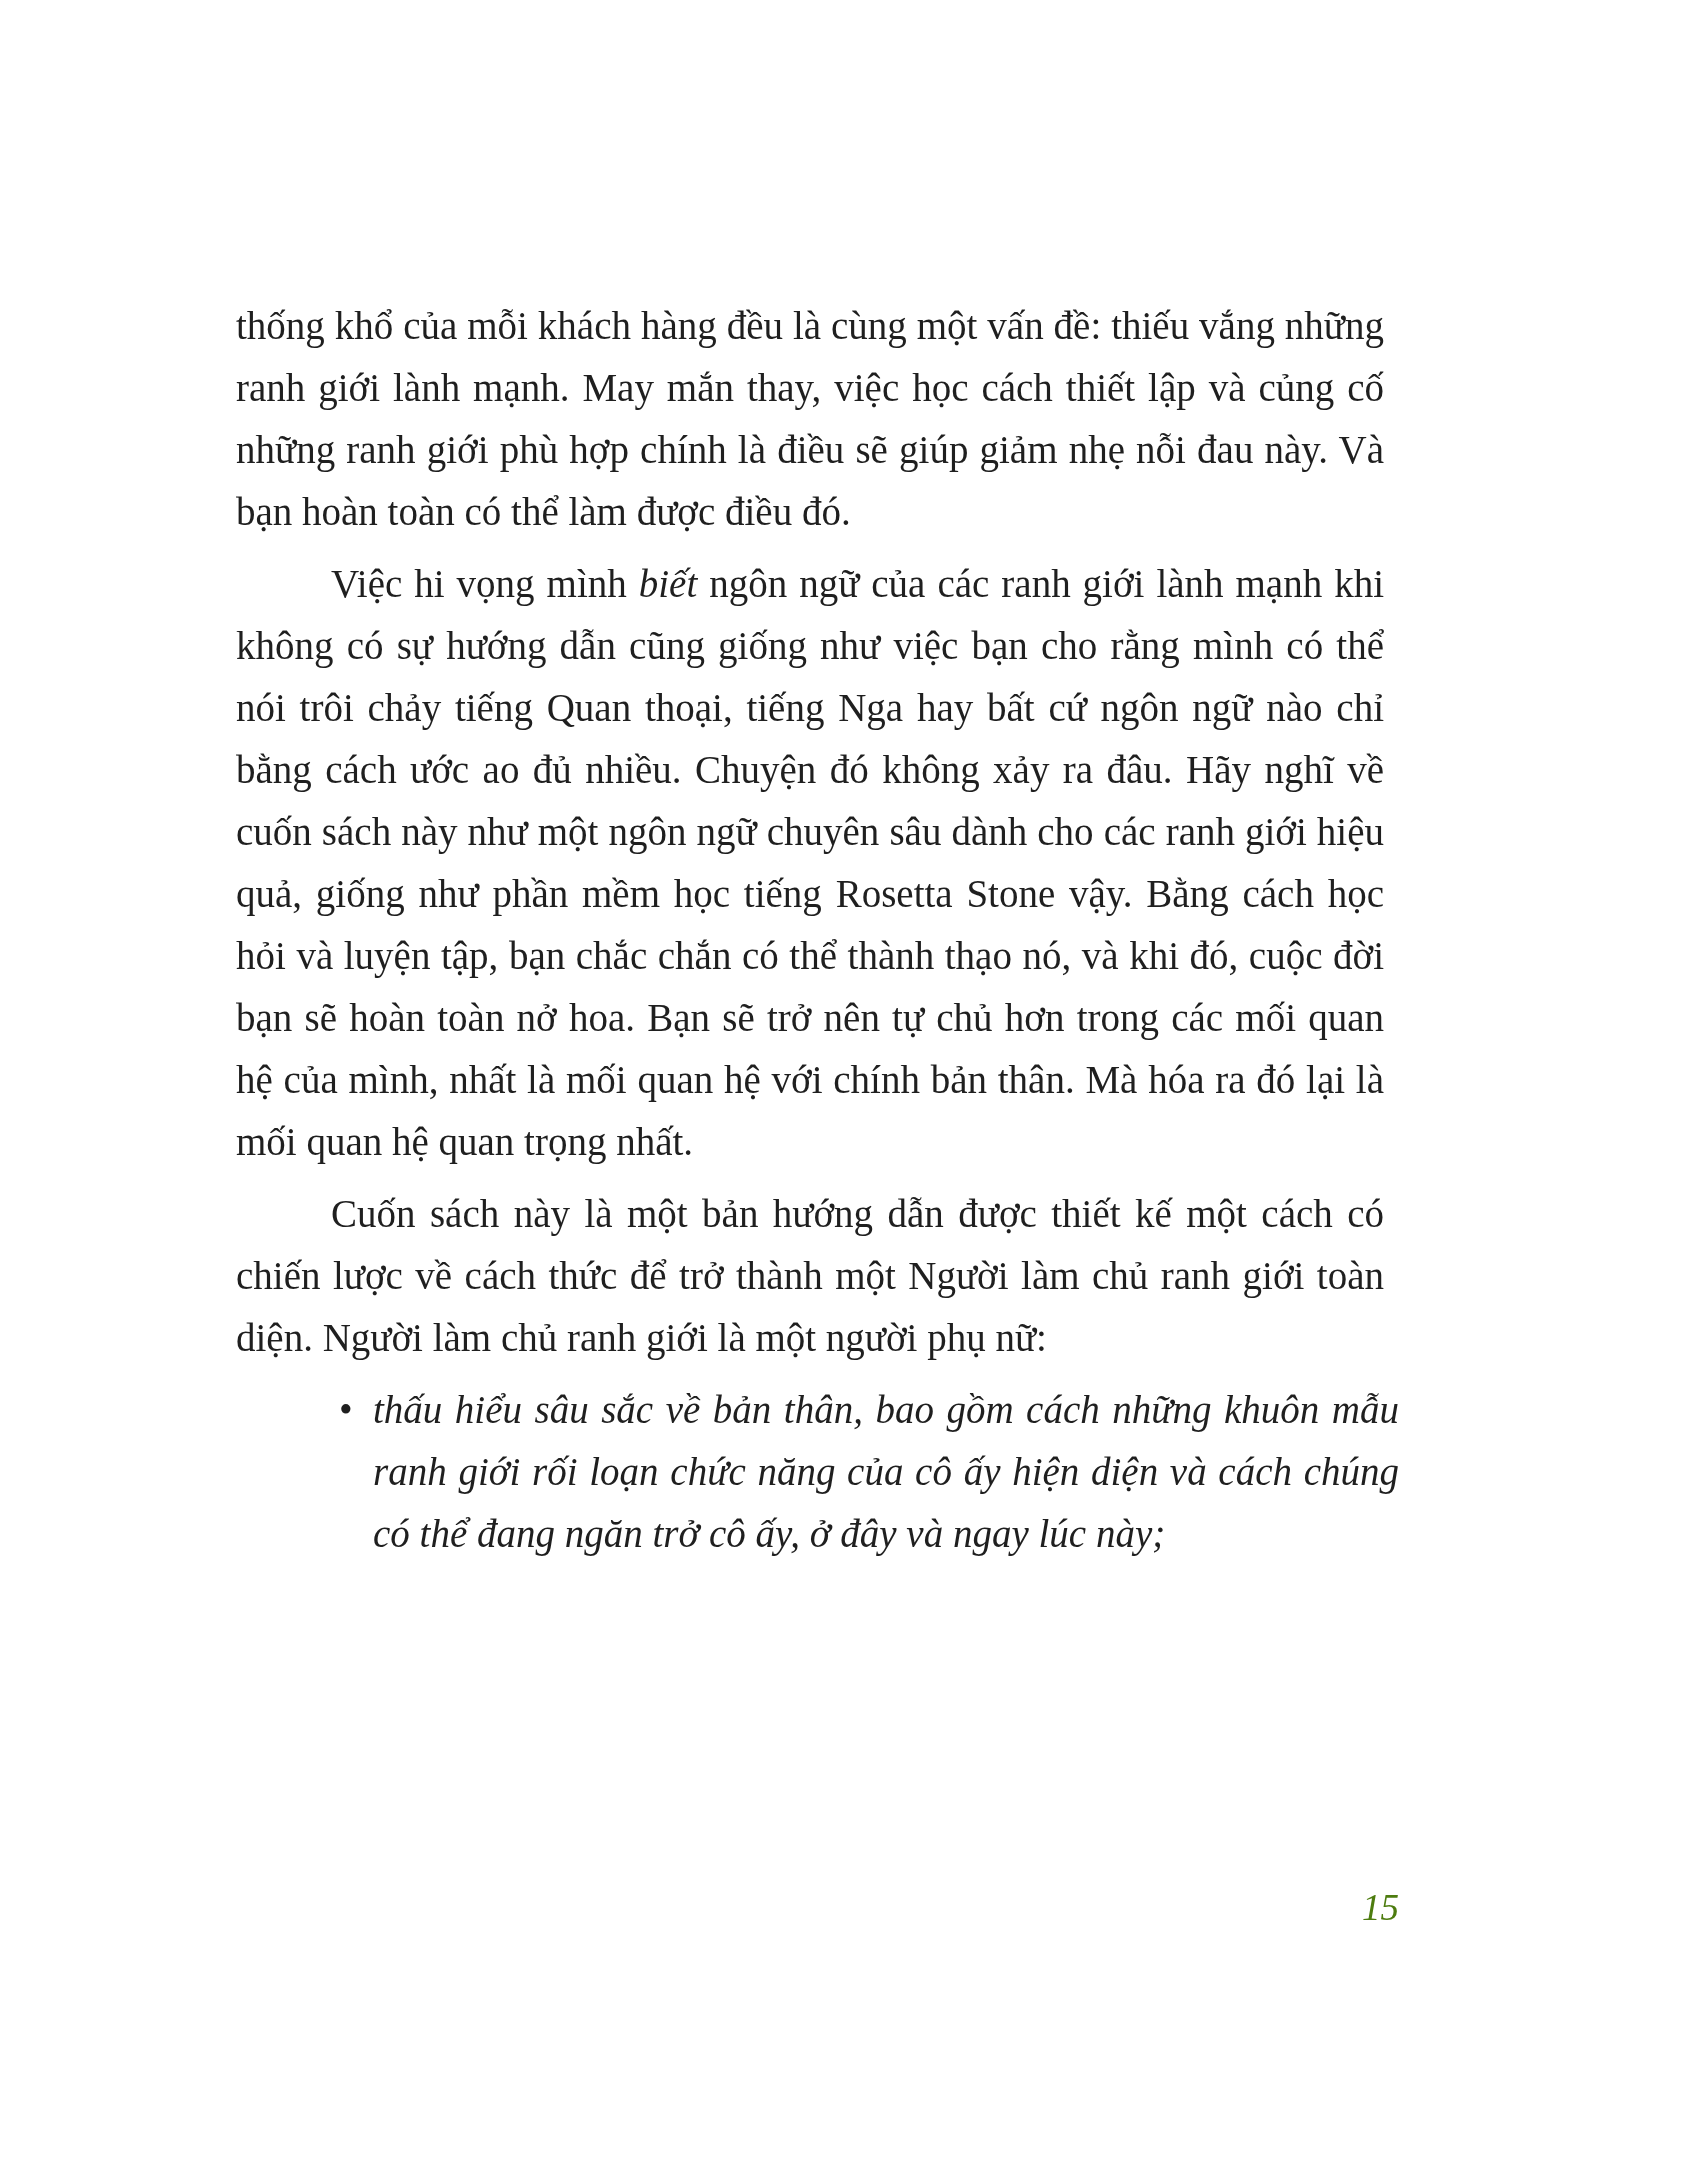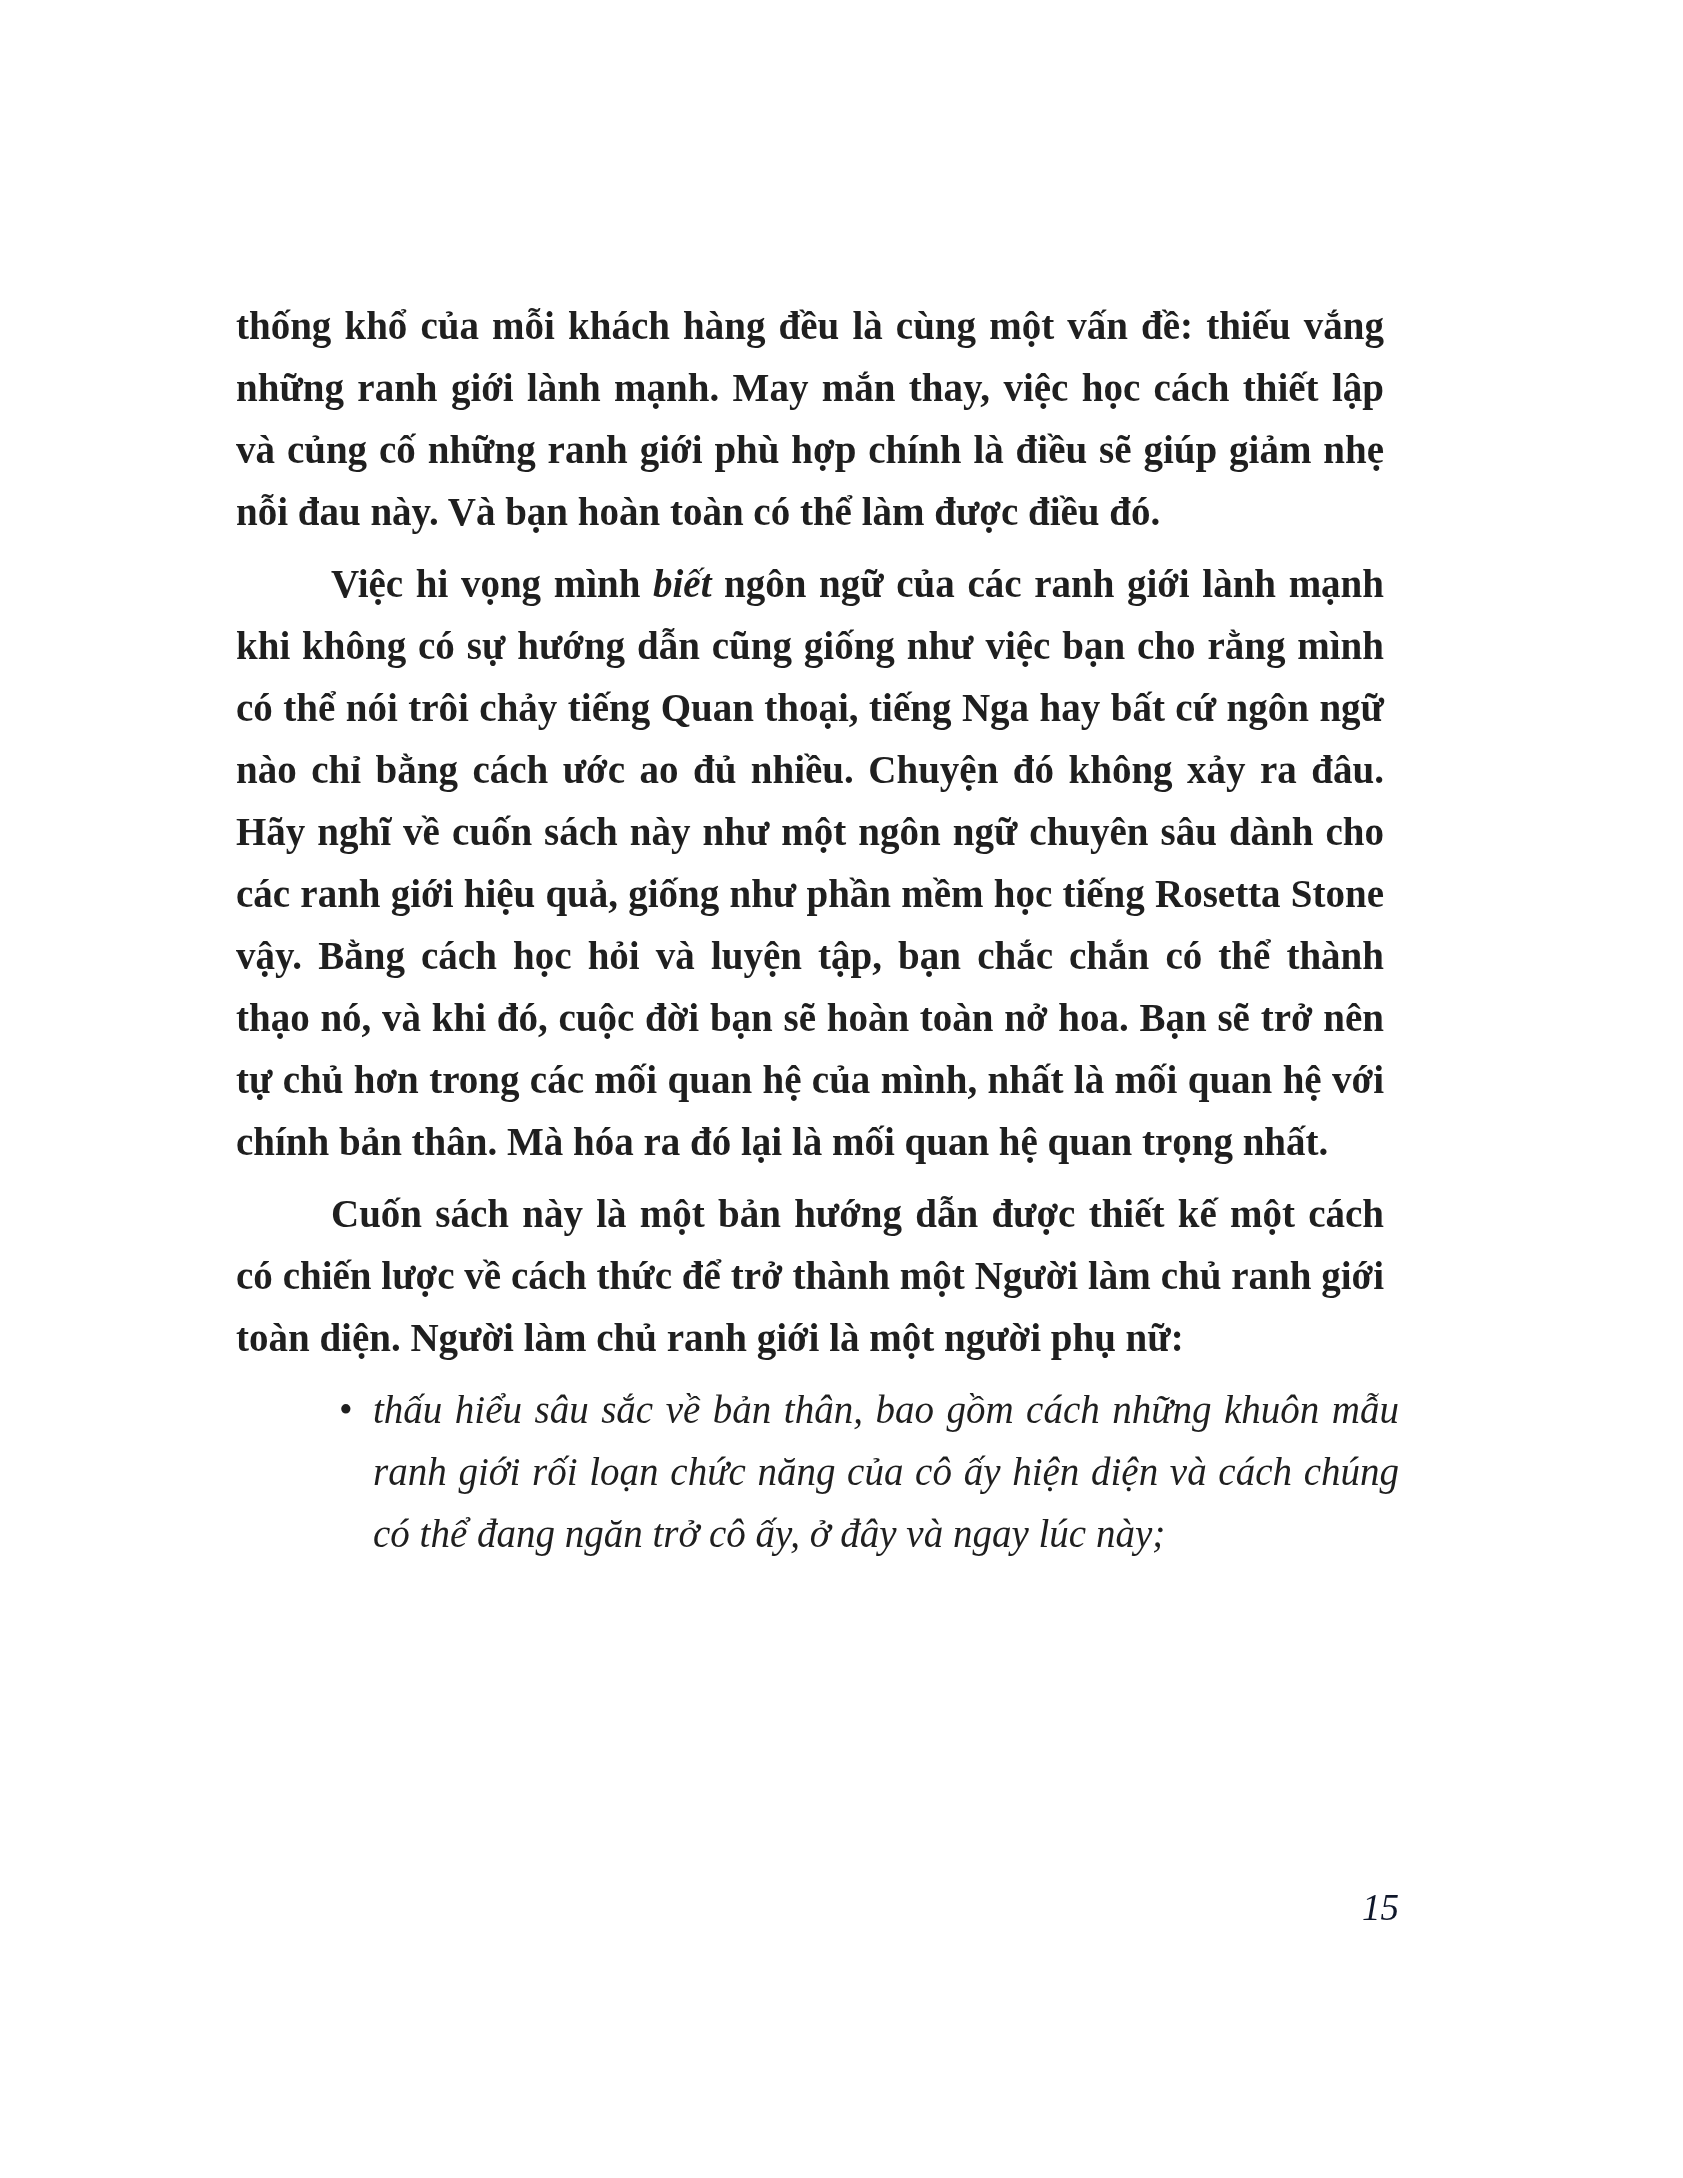--- a/index.html
+++ b/index.html
@@ -20,21 +20,20 @@
     position: absolute;
     left: 236px;
     top: 295px;
     width: 1163px;
     font-size: 39px;
     line-height: 62px;
     text-align: justify;
   }
   .para {
     margin: 0 15px 10px 0;
-    font-weight: bold;
   }
   .para.indent {
     text-indent: 95px;
   }
   .italic {
     font-style: italic;
   }
   .bullet-item {
     display: flex;
     margin: 0 0 10px 103px;
@@ -50,21 +49,21 @@
     font-style: italic;
   }
   .page-number {
     position: absolute;
     top: 1886px;
     left: 236px;
     width: 1163px;
     text-align: right;
     font-size: 37px;
     font-style: italic;
-    color: #0f172a;
+    color: #4d7c0f;
   }
 </style>
 </head>
 <body>
 
 <div class="book-page">
 
   <div class="text-block">
 
     <p class="para">thống khổ của mỗi khách hàng đều là cùng một vấn đề: thiếu vắng những ranh giới lành mạnh. May mắn thay, việc học cách thiết lập và củng cố những ranh giới phù hợp chính là điều sẽ giúp giảm nhẹ nỗi đau này. Và bạn hoàn toàn có thể làm được điều đó.</p>

